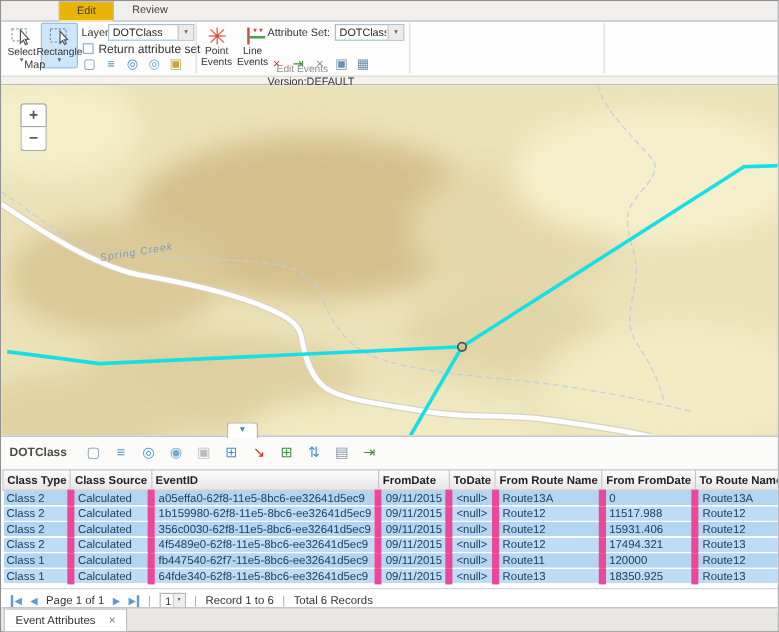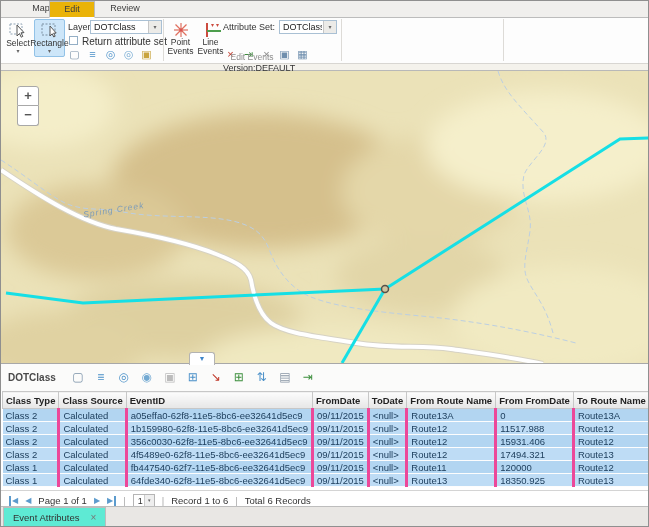--- a/index.html
+++ b/index.html
@@ -39,47 +39,47 @@
             border-bottom:none;border-radius:3px 3px 0 0;z-index:5;text-align:center;font-size:7px;color:#3f86c9;line-height:11px;}
   
   .panel{position:absolute;left:0;top:362px;right:0;height:145px;background:#fff;border-top:1px solid #a8a8a8;box-sizing:border-box;}
   .ptoolbar{position:absolute;left:0;top:0;right:0;height:27px;background:#fbfbfa;display:flex;align-items:center;padding-left:7px;}
   .ptitle{font-size:10px;font-weight:bold;color:#4a4a4a;margin-right:14px;}
   #panel-icons{display:flex;gap:7px;}
   #panel-icons .si{width:16px;height:17px;line-height:17px;font-size:12px;}
   table{position:absolute;left:1px;top:27px;border-collapse:collapse;table-layout:fixed;font-size:9.5px;}
   th{background:linear-gradient(#fcfcfc,#e6e6e6);border:1px solid #c7c7c7;height:16px;color:#222;
      text-align:left;padding:0 3px;font-weight:bold;font-size:9.5px;white-space:nowrap;overflow:hidden;}
-  td{border-right:3px solid #ec4899;border-bottom:1px solid #fdfdfd;height:12px;padding:0 3px;color:#20415f;
+  td{border-right:6px solid #ec4899;border-bottom:1px solid #fdfdfd;height:12px;padding:0 3px;color:#20415f;
      white-space:nowrap;overflow:hidden;}
   tbody tr:nth-child(odd) td{background:#b2d5f1;}
   tbody tr:nth-child(even) td{background:#bedcf5;}
   .pgbar{position:absolute;left:0;right:0;top:126px;height:19px;border-top:1px solid #d4d4d4;display:flex;align-items:center;
          padding-left:8px;gap:7px;font-size:9.5px;color:#333;background:#fff;}
   .pga{color:#5c9bcd;font-size:8px;line-height:10px;}
   .pga.first{border-left:2px solid #5c9bcd;padding-left:1px;}
   .pga.last{border-right:2px solid #5c9bcd;padding-right:1px;}
   .pgsep{color:#aaa;}
   .pgdd{position:relative;width:22px;height:13px;border:1px solid #b5b5b5;background:#fff;font-size:9px;line-height:12px;
         padding-left:4px;box-sizing:border-box;}
   .pgdd .ddc{position:absolute;right:0;top:0;bottom:0;width:9px;background:#eee;border-left:1px solid #ccc;
              font-size:5px;color:#666;text-align:center;line-height:11px;}
   
   .footer{position:absolute;left:0;bottom:0;right:0;height:20px;background:#e9e7e4;border-top:1px solid #bdbdbd;box-sizing:border-box;}
-  .ftab{position:absolute;left:2px;top:0px;height:19px;background:#5eead4;border:1px solid #bdbdbd;border-bottom:none;
+  .ftab{position:absolute;left:2px;top:0px;height:19px;background:#ffffff;border:1px solid #bdbdbd;border-bottom:none;
         display:flex;align-items:center;padding:0 9px;gap:11px;font-size:9.5px;color:#333;}
   .fclose{color:#777;font-size:10px;line-height:10px;}
 </style>
 </head>
 <body>
 
 <div id="app">
 
   <div class="tabstrip">
-    <div class="rtab" style="left:20px;width:40px;">Map</div>
+    <div class="rtab" style="left:8px;width:40px;margin-top:46px;">Map</div>
     <div class="rtab active" style="left:48px;width:46px;">Edit</div>
     <div class="rtab" style="left:100px;width:48px;">Review</div>
   </div>
 
   <div class="ribbon">
 
     <div class="bigbtn" style="left:3px;width:28px;">
       <svg width="20" height="18">
         <rect x="2" y="3" width="12" height="10" fill="none" stroke="#8fa3b5" stroke-width="1" stroke-dasharray="2 1.5"></rect>
         <polygon points="9,4 9,15 11.5,12.5 13.2,16.2 14.8,15.4 13,11.8 16,11.6" fill="#fff" stroke="#555" stroke-width="1"></polygon>

